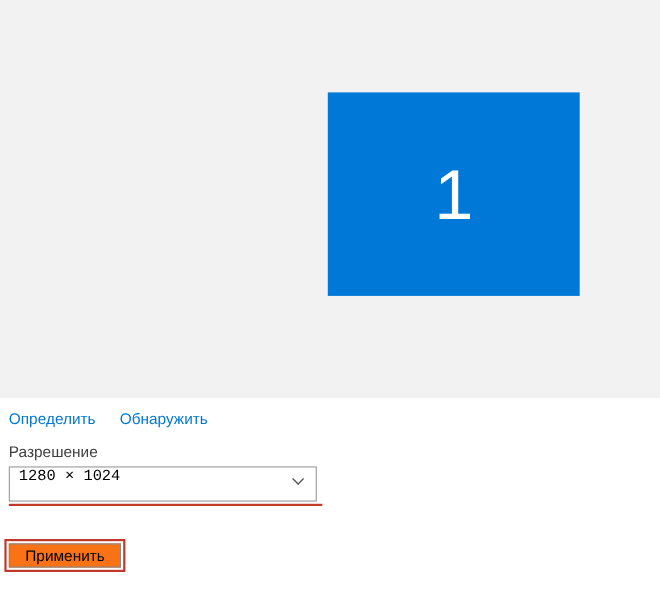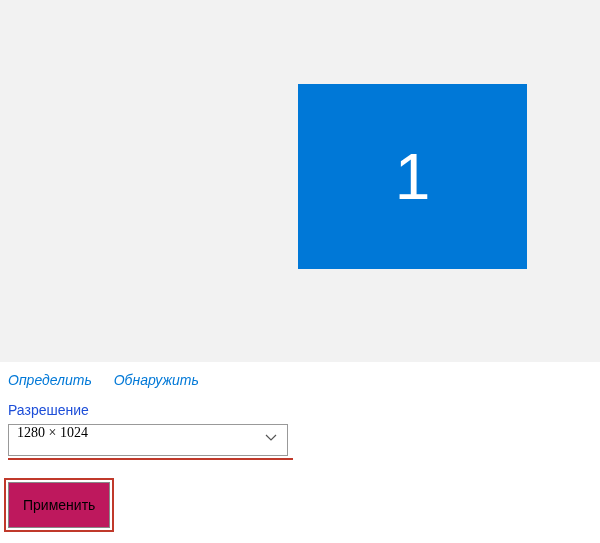--- a/index.html
+++ b/index.html
@@ -30,47 +30,46 @@
       align-items: center;
       justify-content: center;
       font-size: 64px;
       font-weight: 200;
     }
     .controls {
       padding: 10px 8px 0 8px;
     }
     .links {
       margin-bottom: 14px;
-      font-style: italic;
     }
     .link {
       color: #0078d7;
       font-size: 14px;
       margin-right: 18px;
       cursor: pointer;
       display: inline-block;
     }
     .field-label {
       font-size: 14px;
-      color: #1d4ed8;
+      color: #404040;
       margin-bottom: 6px;
     }
     .dropdown-wrap {
       position: relative;
       width: 280px;
       margin-bottom: 2px;
     }
     .dropdown {
       width: 100%;
       height: 32px;
       border: 1px solid #999;
       background: #fff;
       padding: 0 40px 15px 8px;
       font-size: 14px;
-      font-family: Liberation Serif, serif;
+      font-family: Liberation Mono, monospace;
       text-align: left;
       cursor: pointer;
       display: flex;
       align-items: center;
     }
     .chevron {
       position: absolute;
       right: 10px;
       top: 7px;
       pointer-events: none;
@@ -80,28 +79,29 @@
       width: 285px;
       height: 2px;
       background: #c0392b;
       margin-bottom: 22px;
     }
     .buttons {
       display: flex;
       gap: 18px;
     }
     .btn {
-      height: 46px;
+      height: 22px;
       padding: 0 14px;
-      background: #be185d;
+      background: #f97316;
       border: 1px solid #888;
       font-size: 14px;
       font-family: inherit;
       cursor: pointer;
       min-width: 88px;
+      margin-top: 12px;
     }
     .highlight-red {
       outline: 2px solid #c0392b;
       outline-offset: 2px;
     }
   </style>
 </head>
 <body>
 
 <div class="preview-area">

